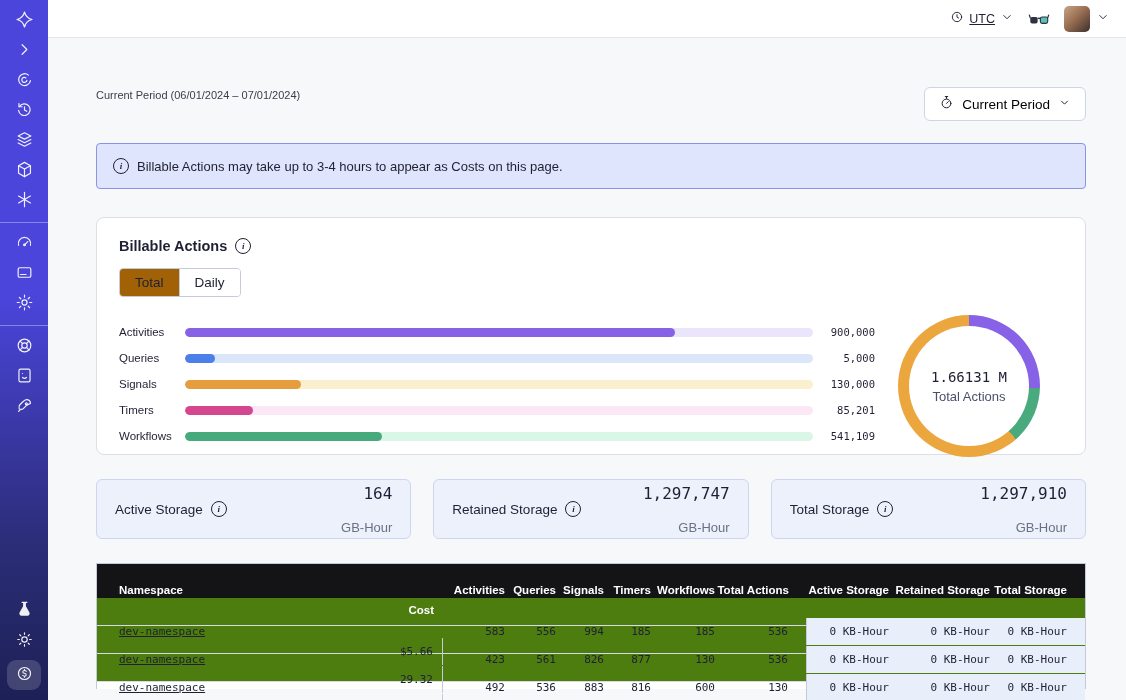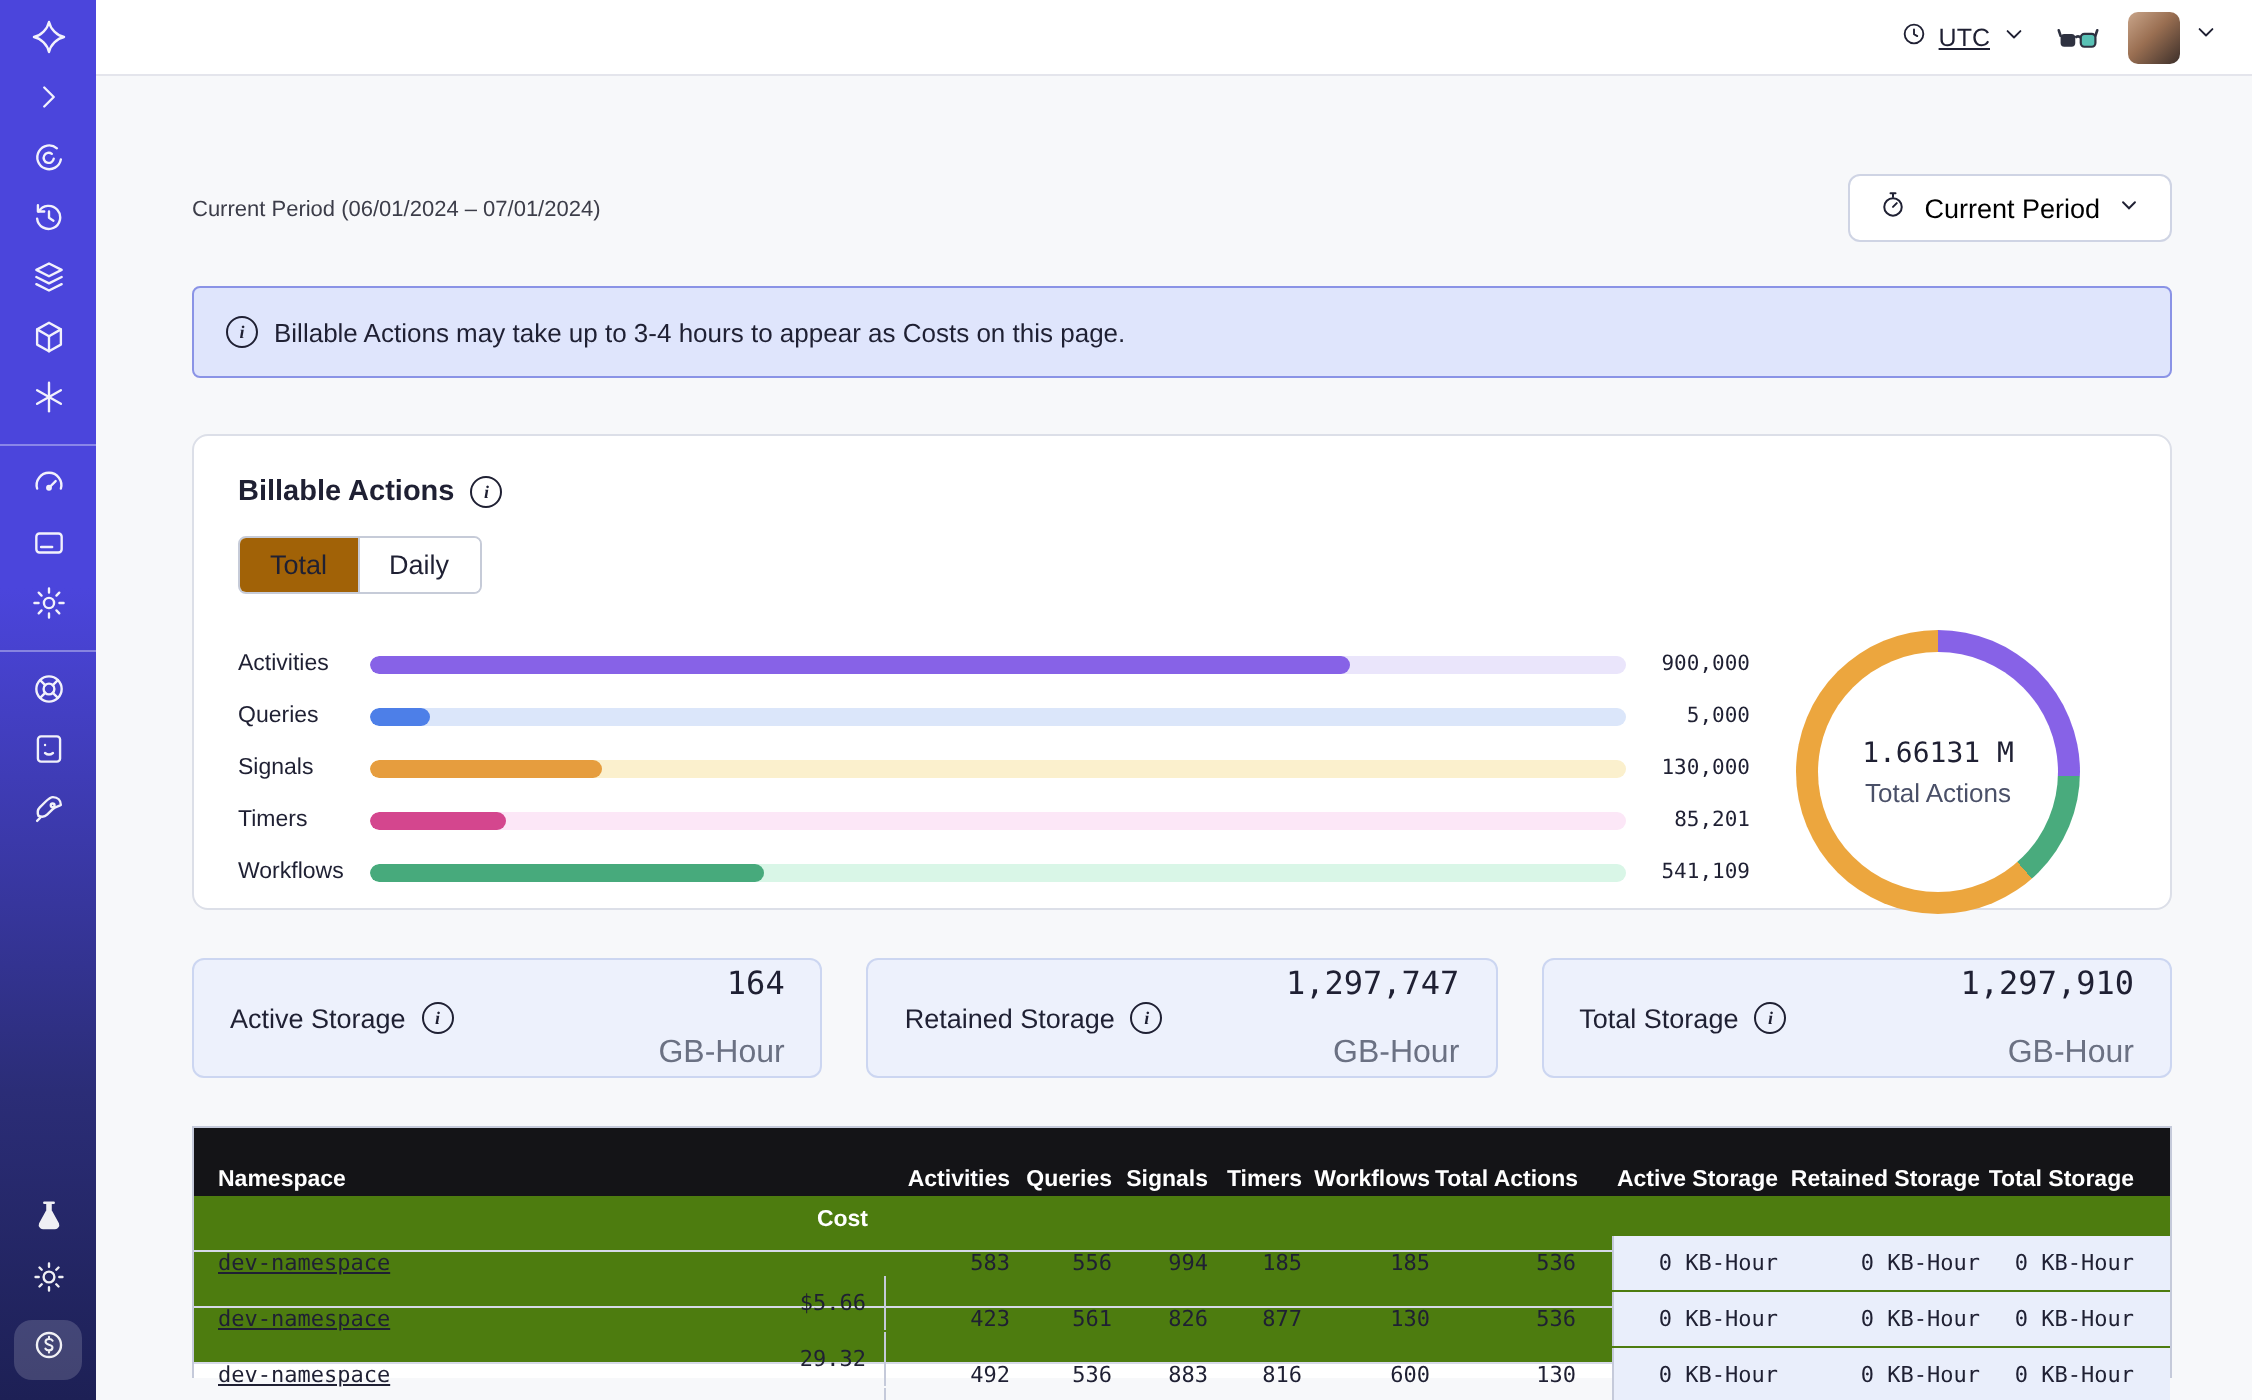--- a/index.html
+++ b/index.html
@@ -31,21 +31,21 @@
   .tz svg,.icon-sm{width:14px;height:14px;stroke:#1f2033;fill:none;stroke-width:1.6;stroke-linecap:round;stroke-linejoin:round;}
   .glasses{width:22px;height:16px;cursor:pointer;}
   .avatar{width:26px;height:26px;border-radius:5px;cursor:pointer;
     background:linear-gradient(135deg,#c9a58a 0%,#9a6f52 45%,#3c2f2a 100%);}
   .user-menu{display:flex;align-items:center;gap:6px;cursor:pointer;}
 
   
   .content{position:absolute;left:48px;top:37px;right:0;bottom:0;padding:0 40px 0 48px;}
   .page-head{display:flex;justify-content:space-between;align-items:flex-start;margin-top:48px;}
   .page-title{font-size:26px;font-weight:600;letter-spacing:.2px;}
-  .page-sub{font-size:11px;color:#3c3d49;margin-top:14px;}
+  .page-sub{font-size:11px;color:#3c3d49;margin-top:4px;}
   .period-btn{
     display:flex;align-items:center;gap:8px;background:#fff;border:1px solid #cfd4e4;border-radius:6px;
     padding:7px 14px;font-size:13.5px;cursor:pointer;margin-top:2px;
   }
   .period-btn svg{width:15px;height:15px;stroke:#1f2033;fill:none;stroke-width:1.6;stroke-linecap:round;}
 
   .banner{
     margin-top:22px;background:#dfe5fc;border:1px solid #8a93e6;border-radius:4px;
     height:44px;display:flex;align-items:center;padding:0 16px;font-size:13px;gap:8px;
   }
@@ -83,29 +83,29 @@
 
   
   .storage-row{display:flex;gap:22px;margin-top:24px;}
   .storage-card{
     flex:1;background:#edf1fc;border:1px solid #ccd6f1;border-radius:6px;height:58px;
     display:flex;align-items:center;justify-content:space-between;padding:0 18px;
   }
   .storage-label{display:flex;align-items:center;gap:8px;font-size:13.5px;}
   .storage-val{text-align:right;}
   .storage-num{font-size:16px;}
-  .storage-unit{font-size:16px;color:#6b7183;margin-top:17px;}
+  .storage-unit{font-size:13px;color:#6b7183;margin-top:17px;}
 
   
   .usage-table{margin-top:24px;border:1px solid #c5cada;border-bottom:none;}
   .t-row{display:grid;grid-template-columns:1fr 99px 62px 51px 48px 47px 64px 92px 82px 101px 95px;align-items:center;}
   .t-head{background:#141417;color:#fff;height:34px;font-size:11.5px;font-weight:600;}
   .t-body-row{background:#4d7c0f;height:27px;font-size:11px;border-bottom:1px solid #d6d9e8;}
   .cell{text-align:right;white-space:nowrap;}
-  .cell.first{text-align:left;padding-left:12px;}
+  .cell.first{text-align:left;padding-left:22px;}
   .cell.cost{padding-right:9px;margin-top:40px;}
   .t-body-row .cell.cost{border-right:1px solid #c5cada;height:27px;display:flex;align-items:center;justify-content:flex-end;}
   .cell.ta{padding-right:18px;}
   .t-body-row .cell.ta{border-right:1px solid #c5cada;height:27px;display:flex;align-items:center;justify-content:flex-end;}
   .t-body-row .cell.store{background:#e9eefb;height:27px;display:flex;align-items:center;justify-content:flex-end;}
   .cell.last{padding-right:18px;}
   .ns-link{color:#1f2033;text-decoration:underline;cursor:pointer;}
   .t-sliver{background:#fff;height:7px;}
 </style>
 </head>

